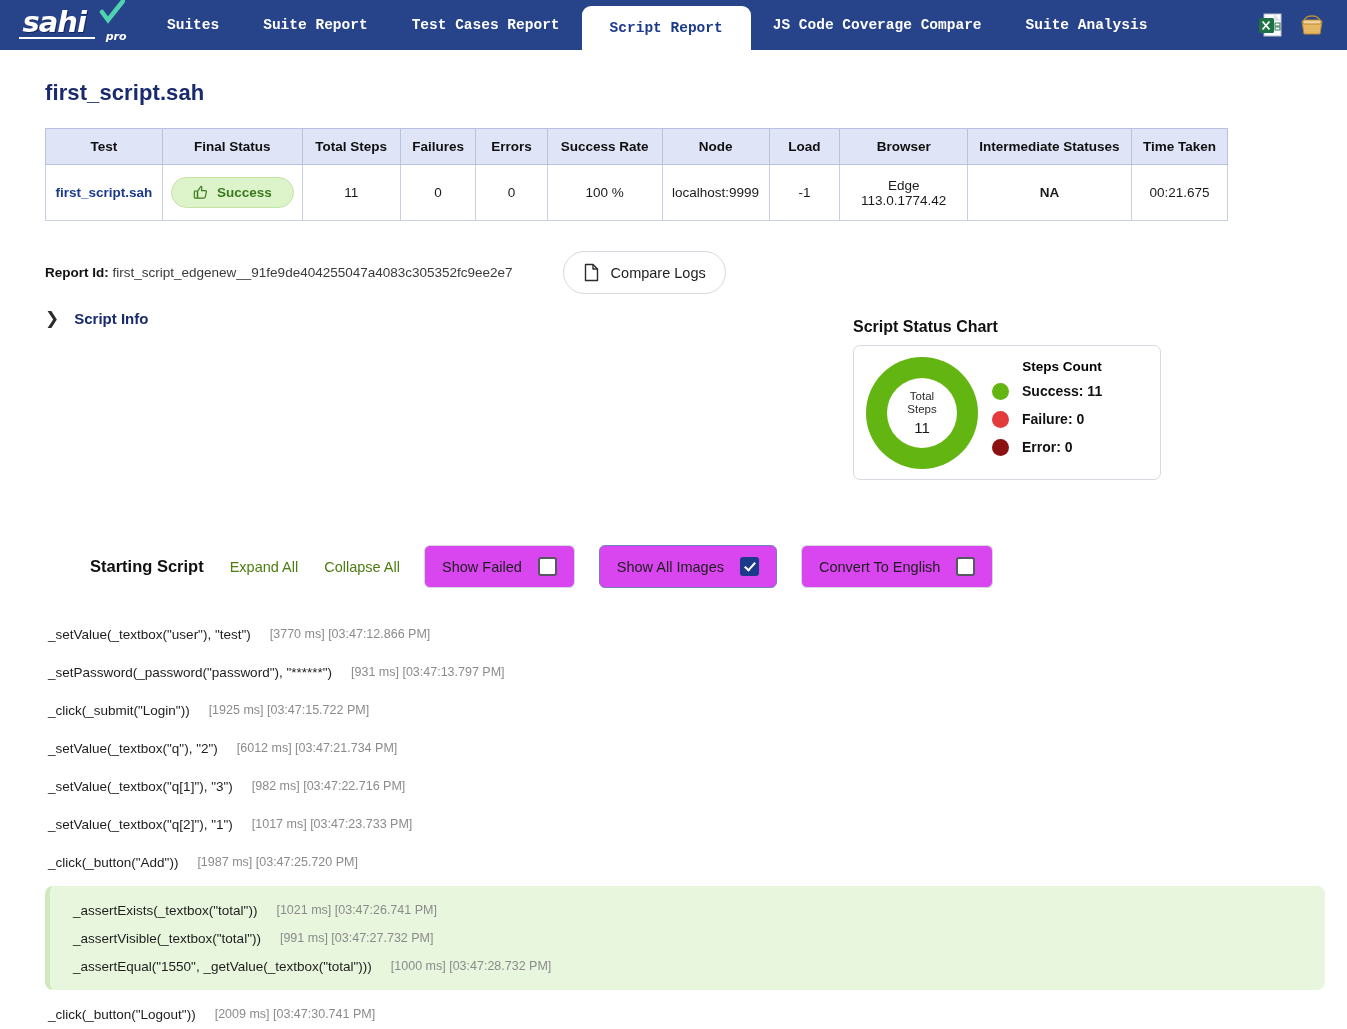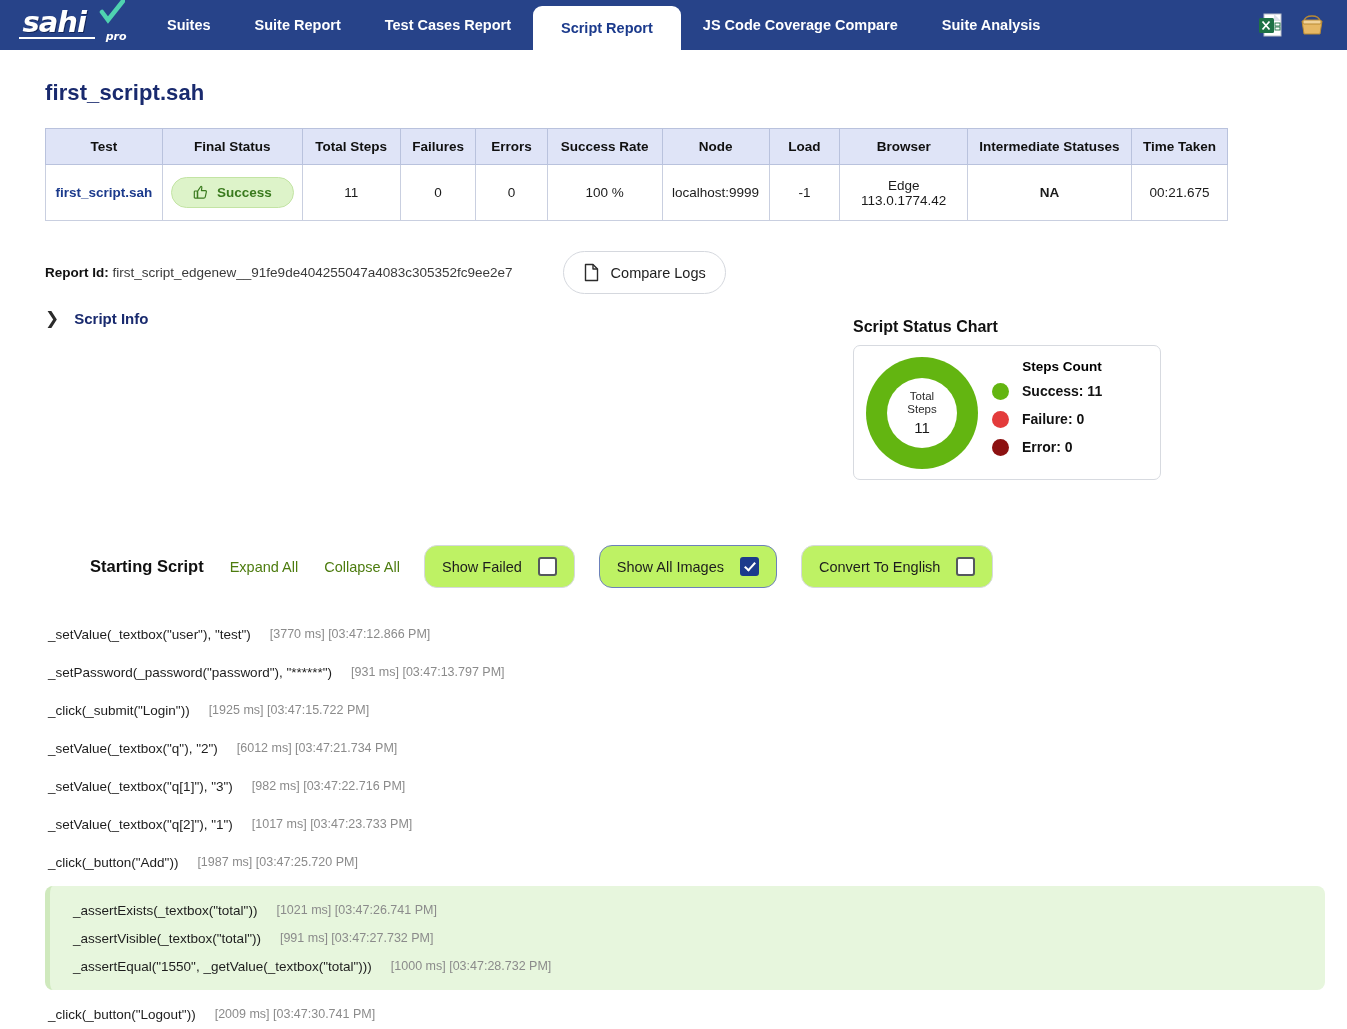--- a/index.html
+++ b/index.html
@@ -66,20 +66,21 @@
     position: absolute;
     right: 4px; top: -4px;
     width: 26px; height: 26px;
   }
 
   .nav-items {
     display: flex;
     align-items: flex-end;
     height: 50px;
     flex: 1;
+    font-family: Liberation Mono, monospace;
   }
   .nav-item {
     font-size: 14.5px;
     font-weight: bold;
     color: #ffffff;
     padding: 0 22px;
     height: 50px;
     line-height: 50px;
     cursor: pointer;
     white-space: nowrap;
@@ -345,23 +346,23 @@
     color: #4d7c0f;
     margin-left: 26px;
     cursor: pointer;
   }
   .toggle-btn {
     margin-left: 24px;
     display: inline-flex;
     align-items: center;
     gap: 16px;
     border: 1px solid #d5d8de;
-    border-radius: 13px;
+    border-radius: 6px;
     padding: 11px 17px;
-    background: #bef264;
+    background: #d946ef;
     font-size: 14.5px;
     color: #1d1d1d;
     cursor: pointer;
     white-space: nowrap;
   }
   .toggle-btn.active { border-color: #6c80bb; }
 
   
   .steps { position: absolute; top: 565px; left: 0; width: 1347px; }
   .step-line {

